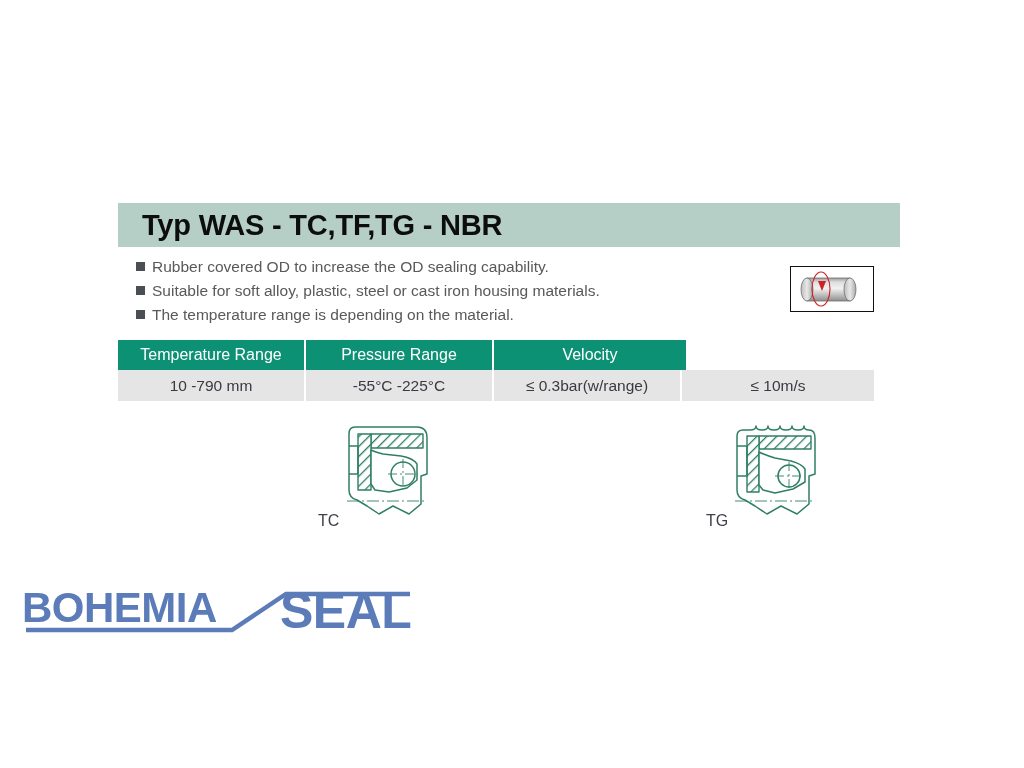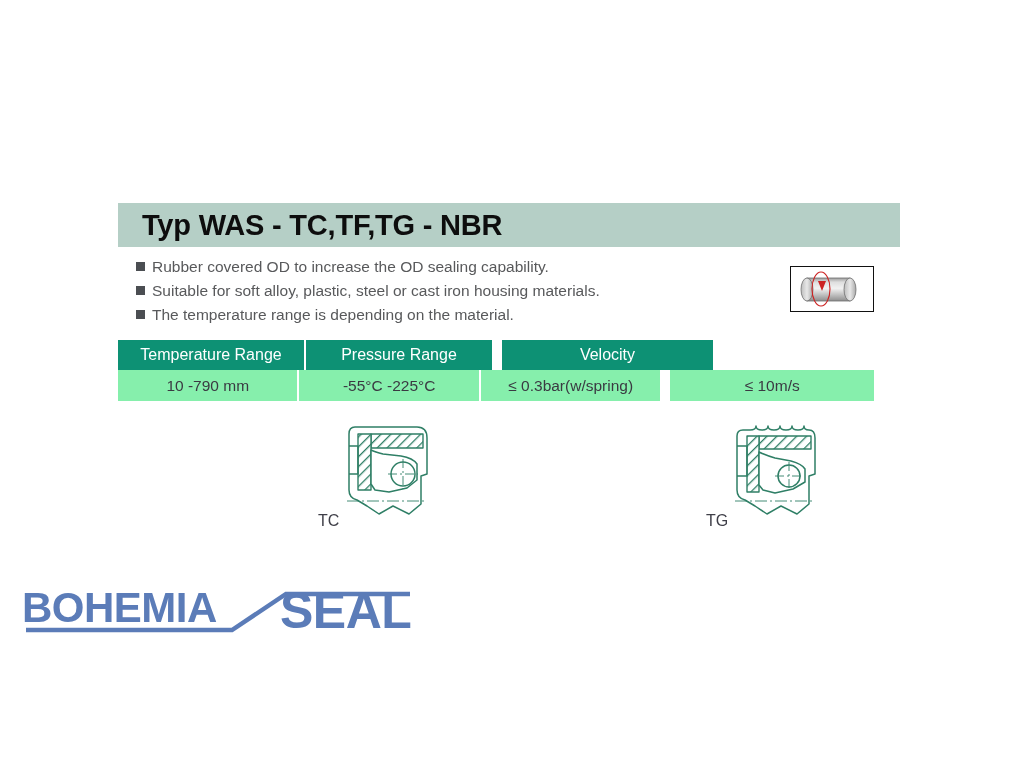--- a/index.html
+++ b/index.html
@@ -98,30 +98,30 @@
     overflow: hidden;
   }
   .tbl-row.head .tbl-cell {
     background: #0d9174;
     color: #ffffff;
     font-size: 16px;
     border-right: 2px solid #ffffff;
   }
   .tbl-row.head .tbl-cell:last-child { border-right: none; }
   .tbl-row.body .tbl-cell {
-    background: #86efac;
+    background: #e5e5e5;
     color: #3a3a42;
     font-size: 15.5px;
     border-right: 2px solid #ffffff;
   }
   .tbl-row.body .tbl-cell:last-child { border-right: none; }
   .col-0 { width: 188px; }
   .col-1 { width: 188px; }
   .col-2 { width: 188px; }
-  .col-3 { width: 211px; margin-left: 8px; }
+  .col-3 { width: 192px; }
 
   
   #seal-gallery {
     position: absolute;
     left: 118px;
     top: 418px;
     width: 756px;
     height: 135px;
   }
   .seal-item {
@@ -210,21 +210,21 @@
 
 <div id="spec-table">
   <div class="tbl-row head">
     <div class="tbl-cell col-1">Temperature Range</div>
     <div class="tbl-cell col-2">Pressure Range</div>
     <div class="tbl-cell col-3">Velocity</div>
   </div>
   <div class="tbl-row body">
     <div class="tbl-cell col-0">10 -790 mm</div>
     <div class="tbl-cell col-1">-55°C -225°C</div>
-    <div class="tbl-cell col-2">≤ 0.3bar(w/spring)</div>
+    <div class="tbl-cell col-2">≤ 0.3bar(w/range)</div>
     <div class="tbl-cell col-3">≤ 10m/s</div>
   </div>
 </div>
 
 <div id="seal-gallery">
 
   <div class="seal-item" id="seal-tc">
     <svg class="seal-svg" width="122" height="104" viewBox="0 0 122 104">
       <defs>
         <pattern id="hatchTC" width="7" height="7" patternTransform="rotate(45)" patternUnits="userSpaceOnUse">

